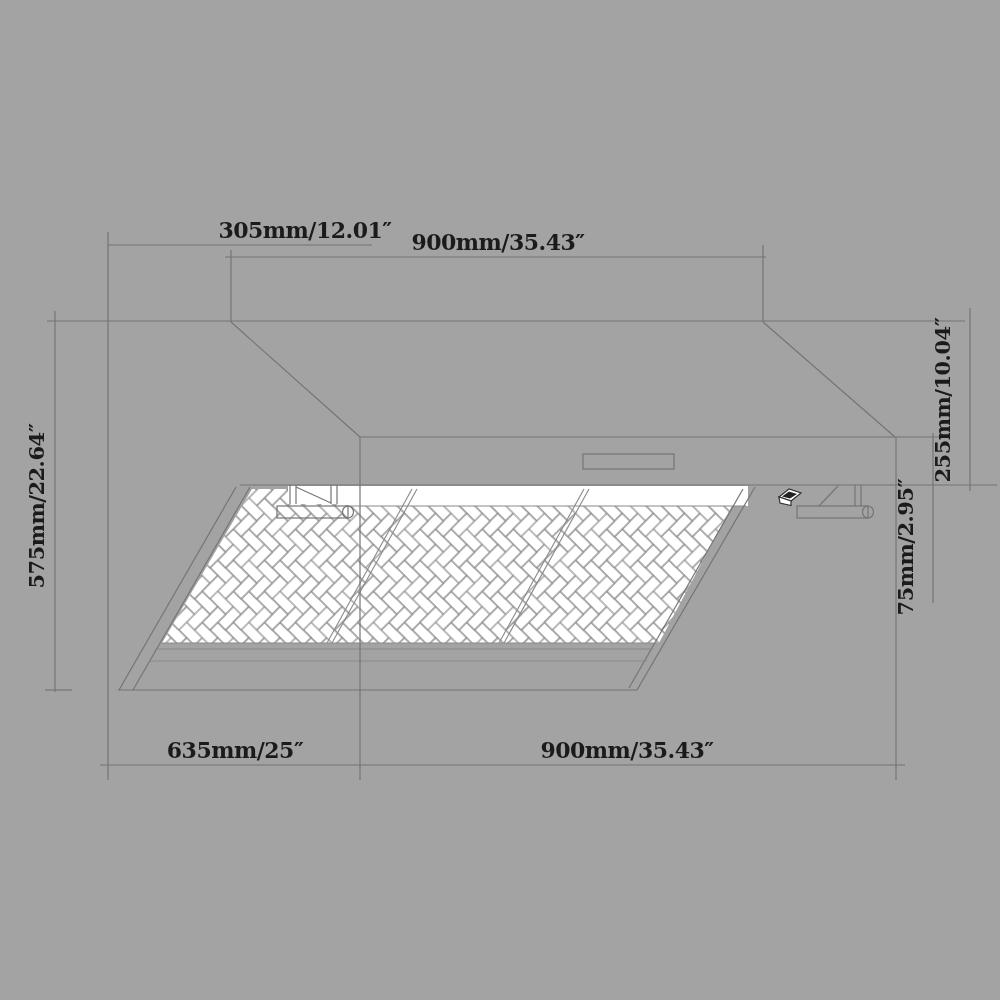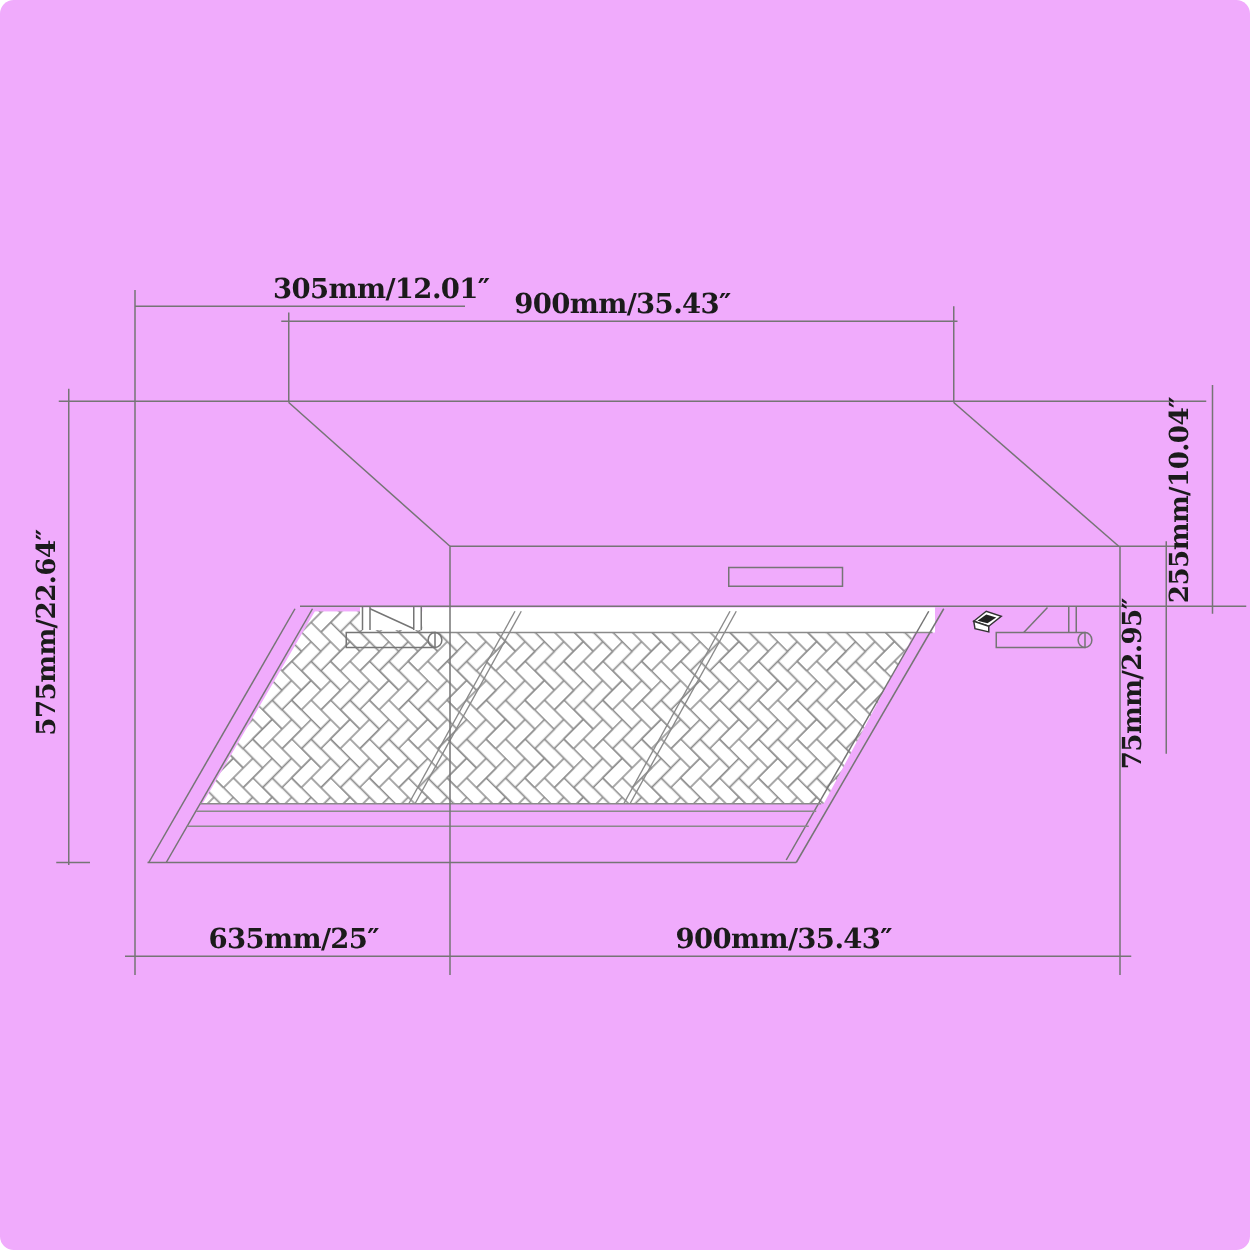--- a/index.html
+++ b/index.html
@@ -8,22 +8,21 @@
     background:#ffffff;
     width:1000px;
     height:1000px;
     overflow:hidden;
     font-family:"DejaVu Serif", serif;
   }
   .stage{
     position:relative;
     width:1000px;
     height:1000px;
-    background:#f0abfc;
-    border-radius:11px;
+    background:#a3a3a3;
   }
   svg{display:block}
   .dim-text{
     font-family:"DejaVu Serif", serif;
     font-weight:bold;
     font-size:22px;
     fill:#1b1b1b;
     letter-spacing:-0.5px;
   }
   .dim-text-side{

